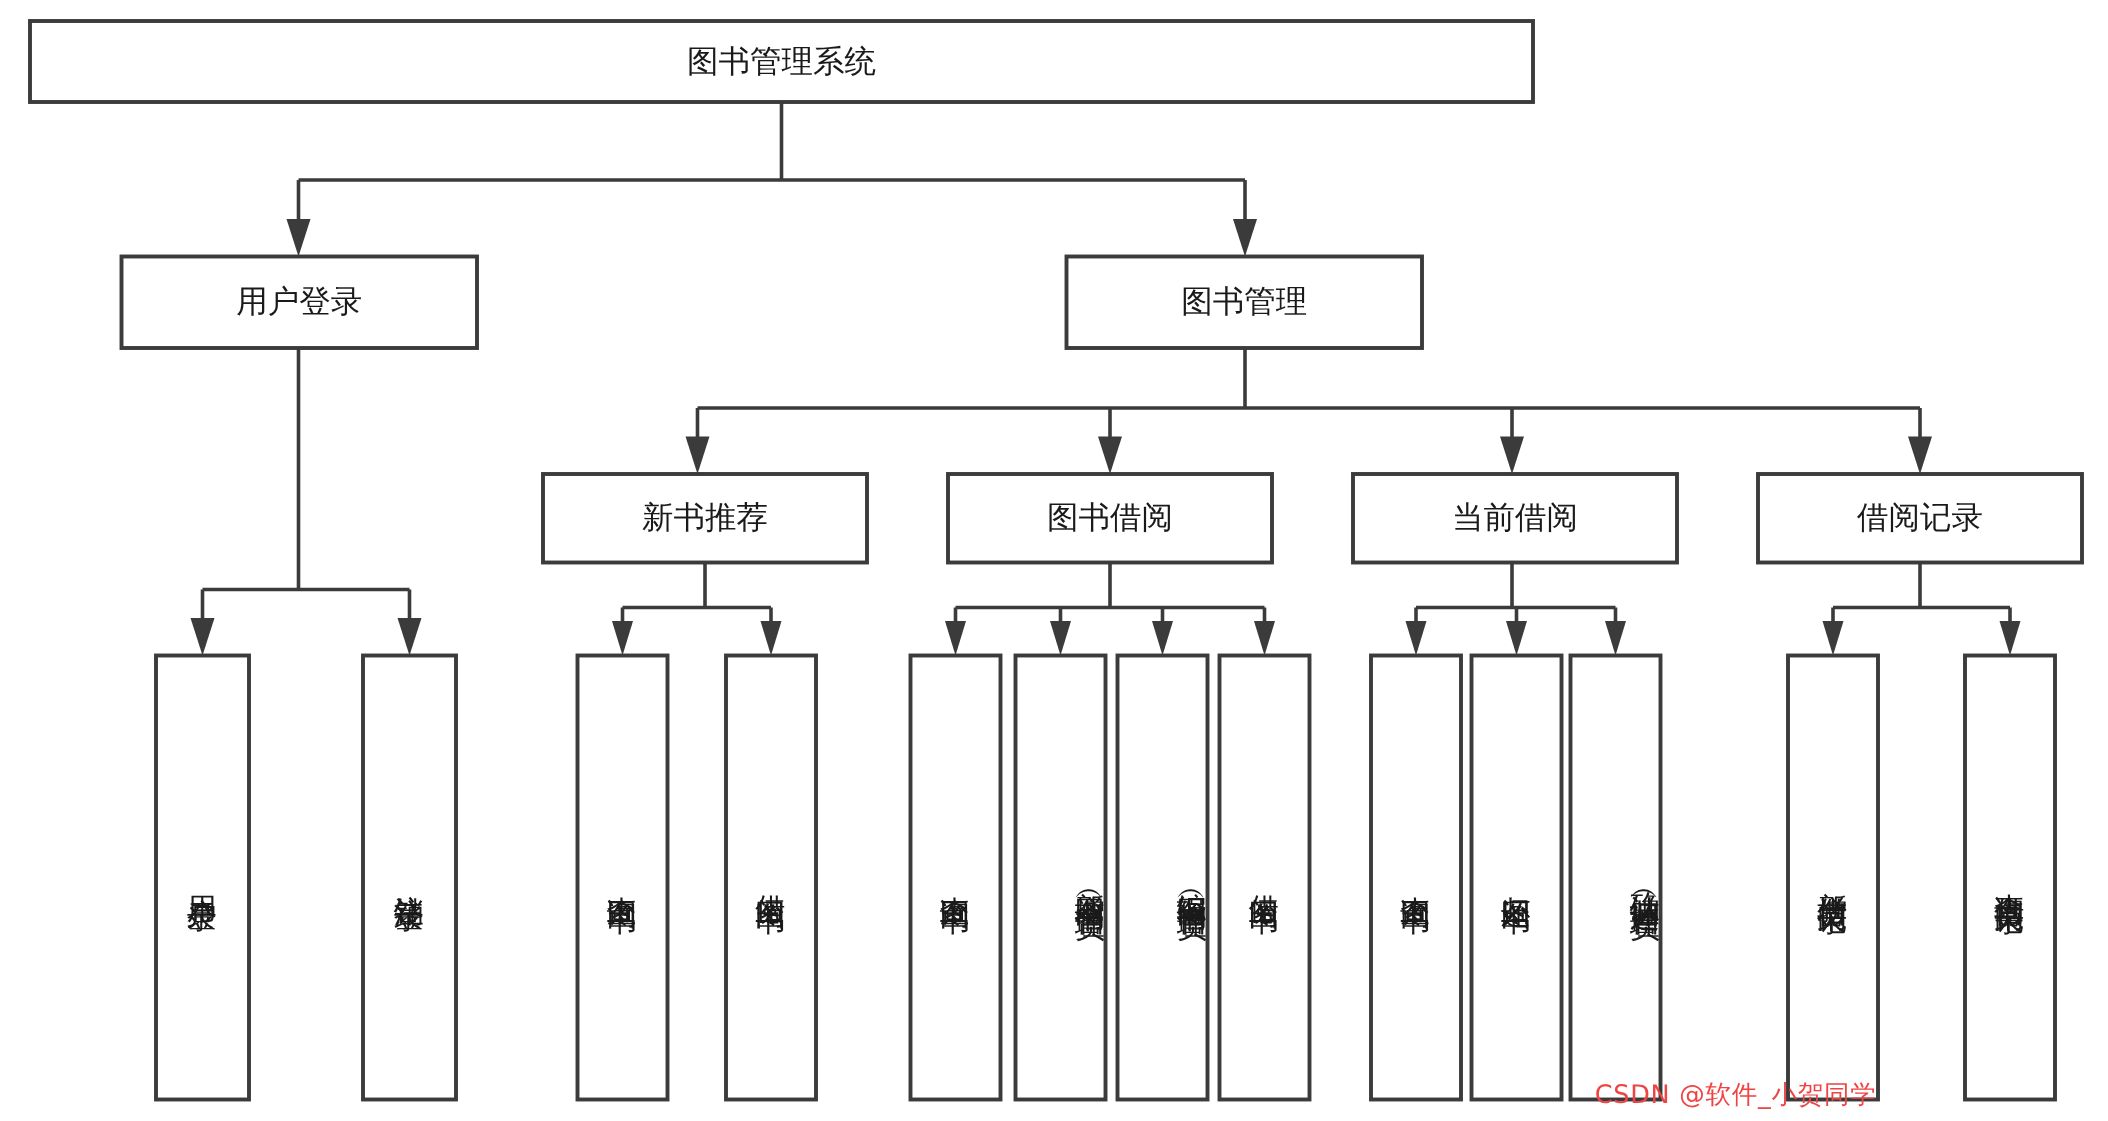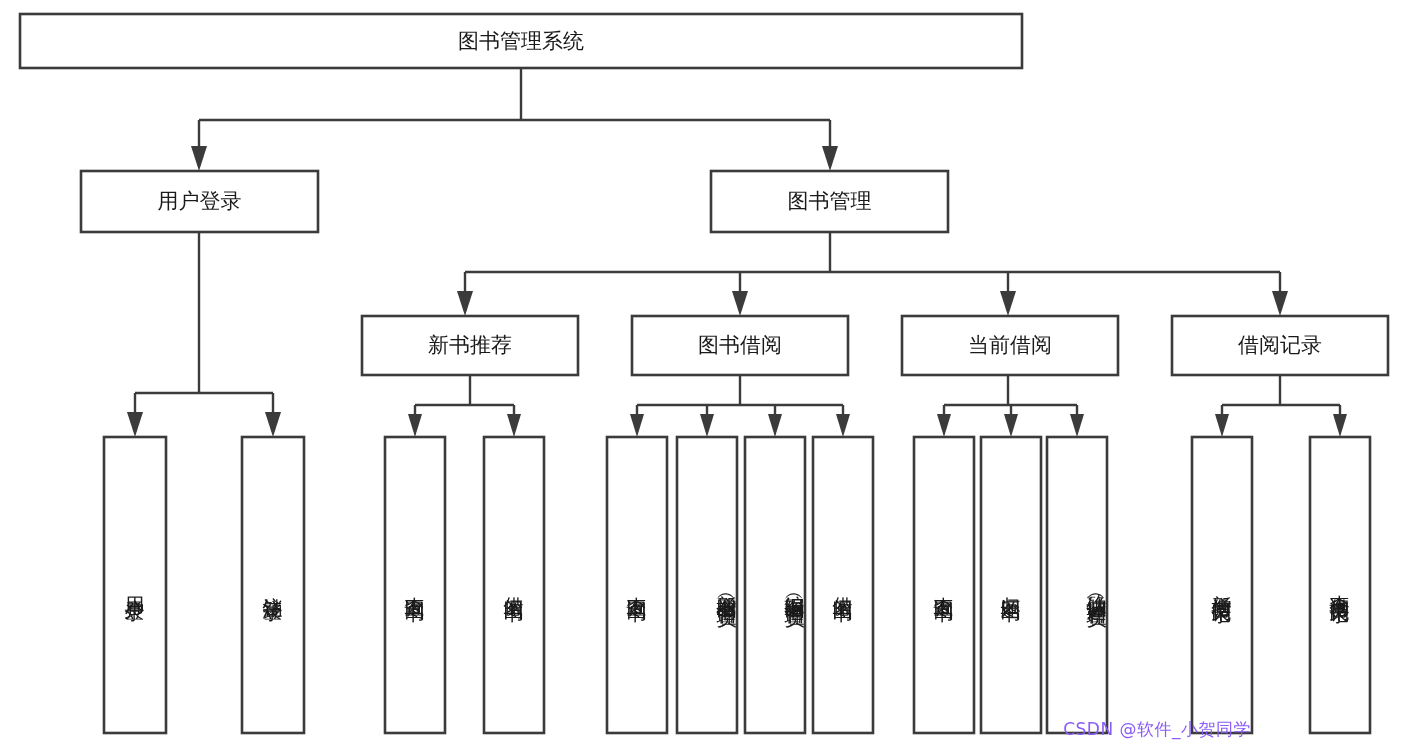--- a/index.html
+++ b/index.html
@@ -63,21 +63,21 @@
     text-align: center;
     white-space: nowrap;
     pointer-events: none;
   }
   .watermark {
     position: absolute;
     right: 8px;
     bottom: 6px;
     font-family: "DejaVu Sans", "Liberation Sans", sans-serif;
     font-size: 17px;
-    color: #8b5cf6;
+    color: #ef4444;
     letter-spacing: 0.5px;
     white-space: nowrap;
   }
 </style>
 </head>
 <body>
 
 <div id="diagram-root">
 
   <svg class="diagram-canvas" viewBox="0 0 1405 747">

